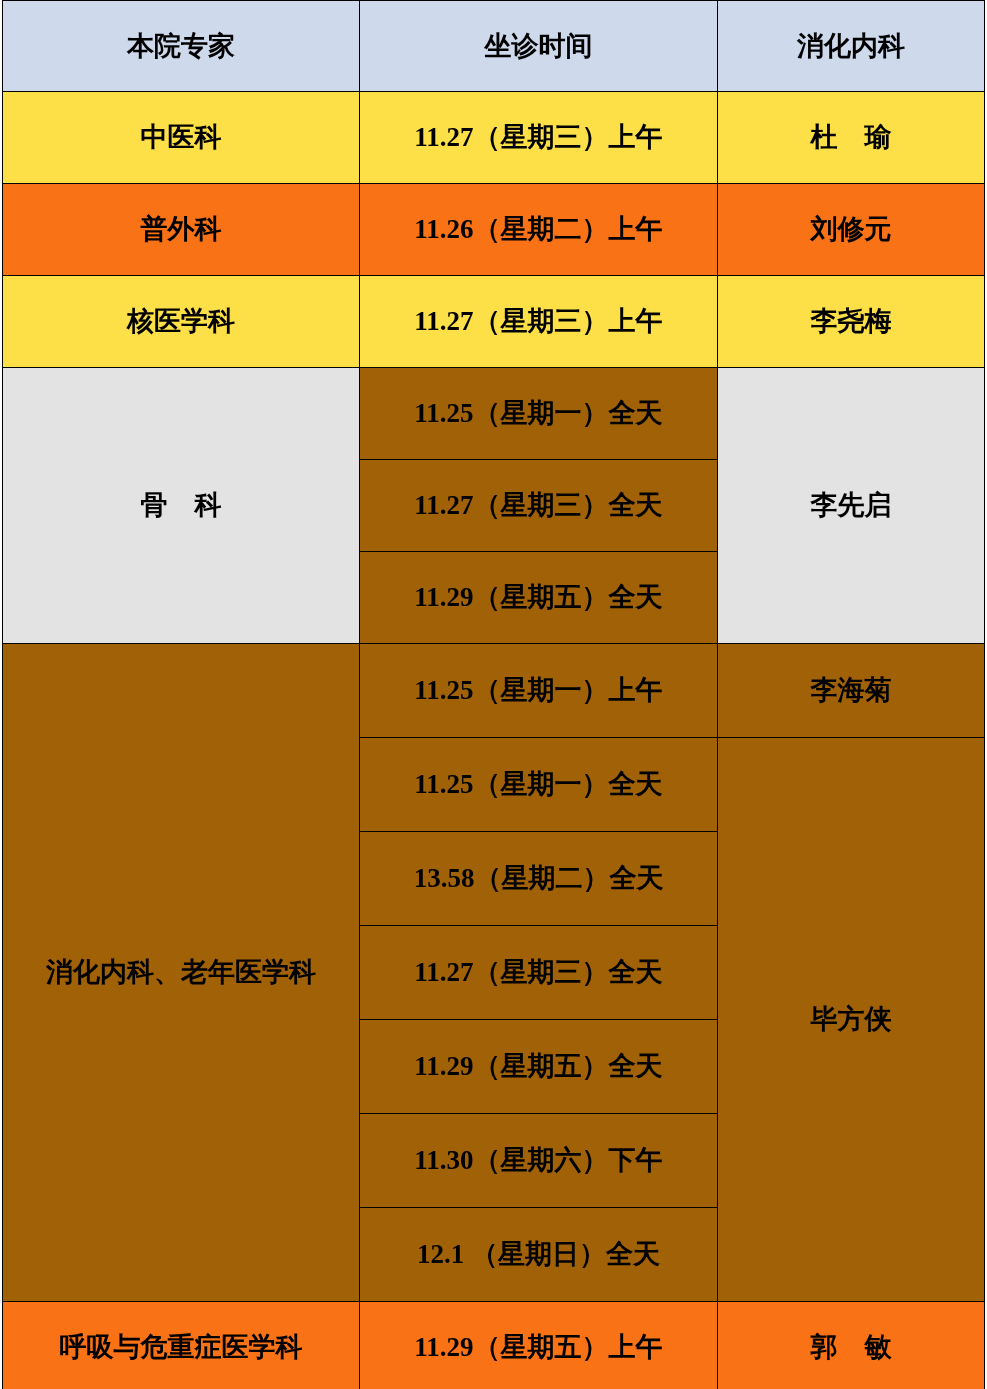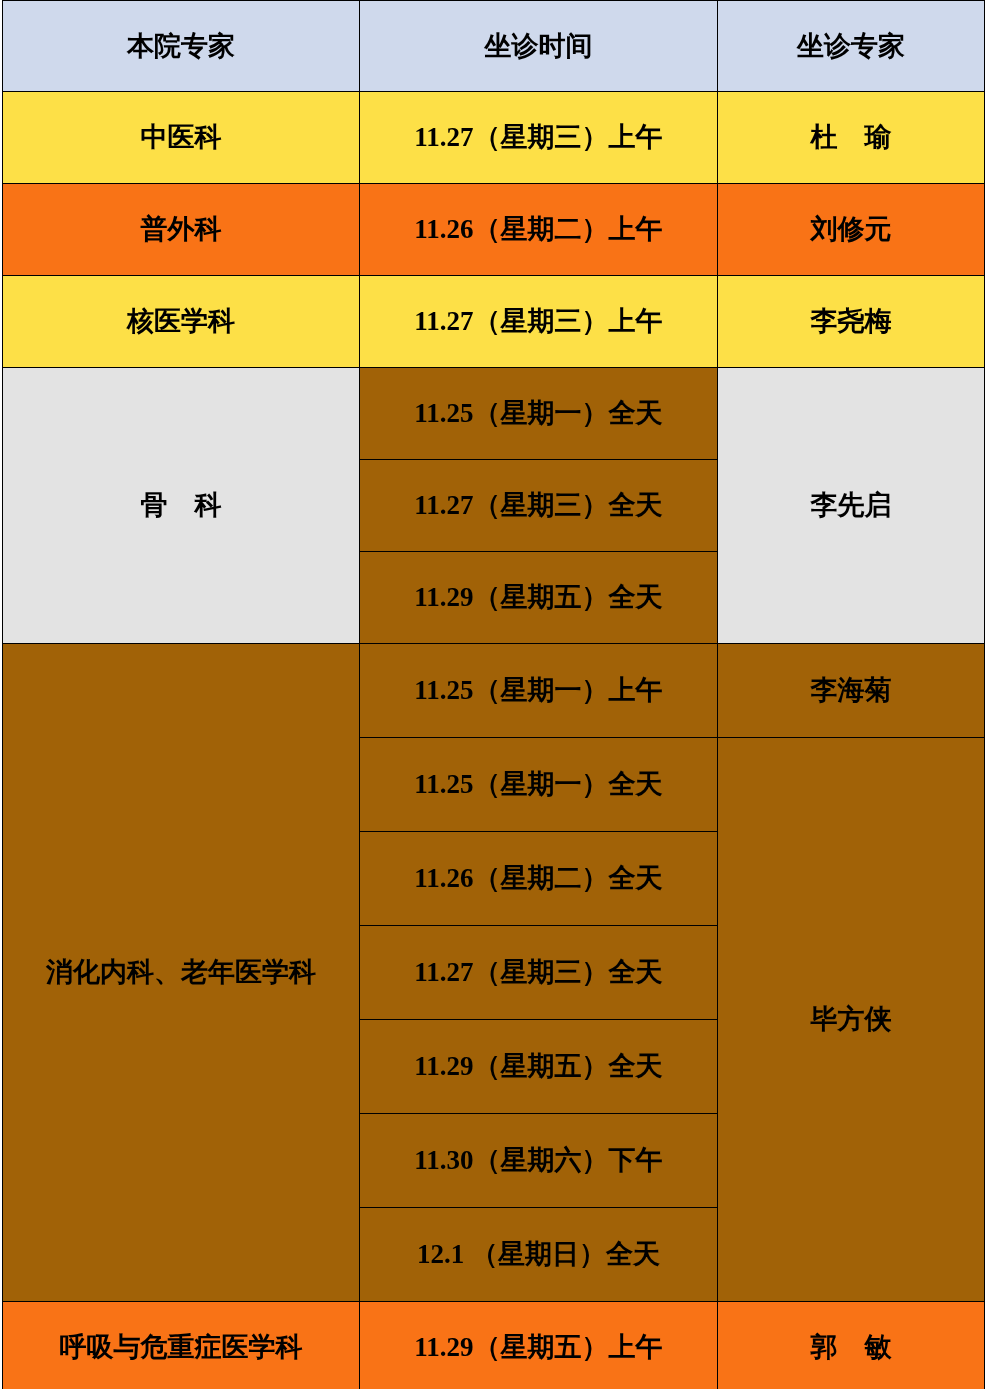--- a/index.html
+++ b/index.html
@@ -66,21 +66,21 @@
   <table class="schedule">
     <colgroup>
       <col class="c1">
       <col class="c2">
       <col class="c3">
     </colgroup>
     <thead>
       <tr>
         <th>本院专家</th>
         <th>坐诊时间</th>
-        <th>坐诊专家</th>
+        <th>消化内科</th>
       </tr>
     </thead>
     <tbody>
 
       <tr class="shade-a row-h-std">
         <td class="dept">中医科</td>
         <td class="time">11.27（星期三）上午</td>
         <td class="doctor">杜　瑜</td>
       </tr>
 
@@ -111,21 +111,21 @@
       <tr class="row-h-sm">
         <td class="dept band-light" rowspan="7">消化内科、老年医学科</td>
         <td class="time band-light">11.25（星期一）上午</td>
         <td class="doctor band-light">李海菊</td>
       </tr>
       <tr class="row-h-sm">
         <td class="time band-light">11.25（星期一）全天</td>
         <td class="doctor band-light" rowspan="6">毕方侠</td>
       </tr>
       <tr class="row-h-sm">
-        <td class="time band-light">11.26（星期二）全天</td>
+        <td class="time band-light">13.58（星期二）全天</td>
       </tr>
       <tr class="row-h-sm">
         <td class="time band-light">11.27（星期三）全天</td>
       </tr>
       <tr class="row-h-sm">
         <td class="time band-light">11.29（星期五）全天</td>
       </tr>
       <tr class="row-h-sm">
         <td class="time band-light">11.30（星期六）下午</td>
       </tr>

